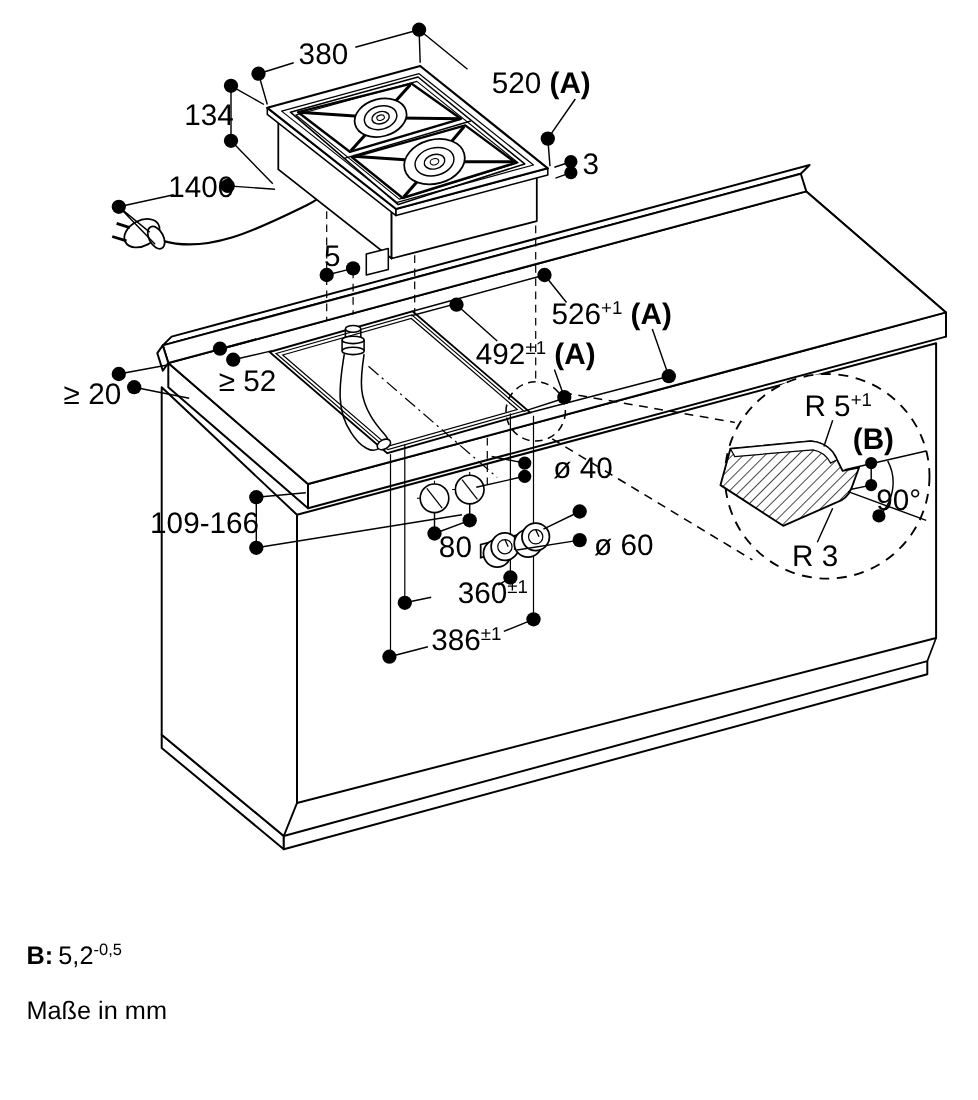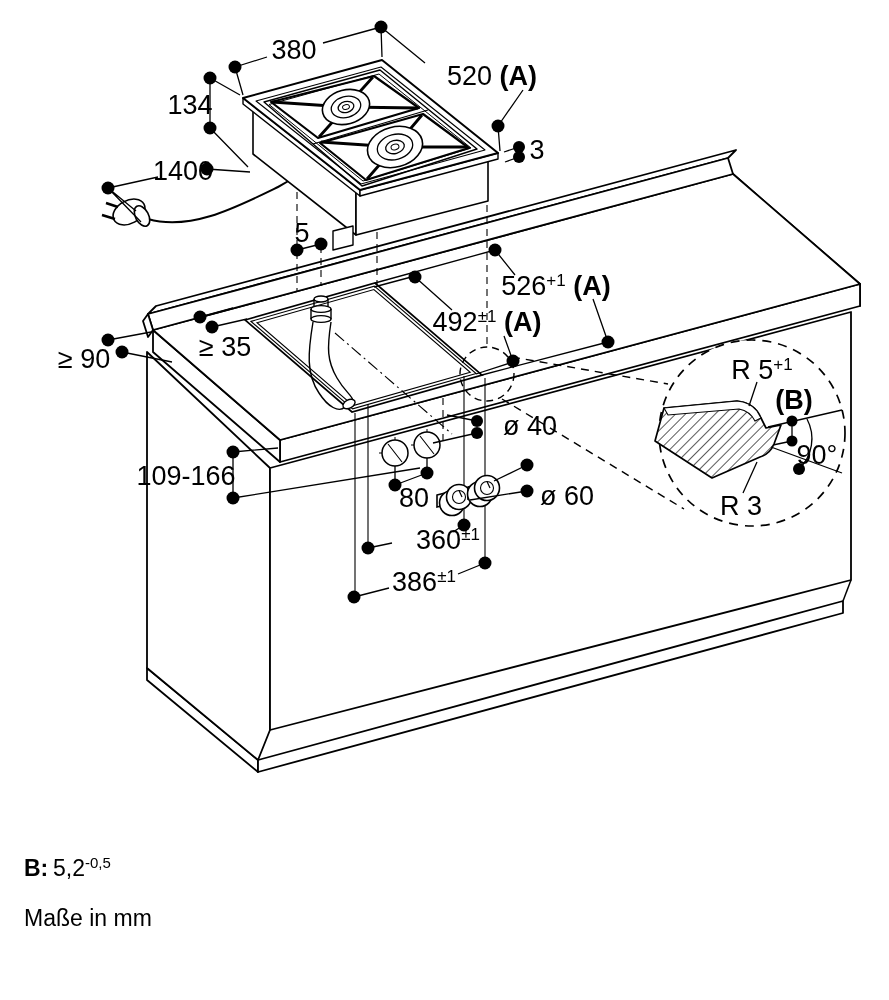--- a/index.html
+++ b/index.html
@@ -196,22 +196,22 @@
 </svg>
 
   <div class="dim" style="left:294px;top:50px"><span>380</span></div>
   <div class="dim" style="left:492px;top:76px"><span>520</span><span class="suffix"> (A)</span></div>
   <div class="dim" style="left:190px;top:105px"><span>134</span></div>
   <div class="dim" style="left:183px;top:171px"><span>1400</span></div>
   <div class="dim" style="left:537px;top:150px"><span>3</span></div>
   <div class="dim" style="left:302px;top:233px"><span>5</span></div>
   <div class="dim" style="left:556px;top:286px"><span>526</span><span class="sup">+1</span><span class="suffix"> (A)</span></div>
   <div class="dim" style="left:487px;top:322px"><span>492</span><span class="sup">±1</span><span class="suffix"> (A)</span></div>
-  <div class="dim" style="left:84px;top:359px"><span>≥ 90</span></div>
-  <div class="dim" style="left:225px;top:347px"><span>≥ 35</span></div>
+  <div class="dim" style="left:84px;top:359px"><span>≥ 20</span></div>
+  <div class="dim" style="left:225px;top:347px"><span>≥ 52</span></div>
   <div class="dim" style="left:186px;top:476px"><span>109-166</span></div>
   <div class="dim" style="left:414px;top:498px"><span>80</span></div>
   <div class="dim" style="left:530px;top:426px"><span>ø 40</span></div>
   <div class="dim" style="left:567px;top:496px"><span>ø 60</span></div>
   <div class="dim" style="left:448px;top:540px"><span>360</span><span class="sup">±1</span></div>
   <div class="dim" style="left:424px;top:582px"><span>386</span><span class="sup">±1</span></div>
   <div class="dim" style="left:762px;top:370px"><span>R 5</span><span class="sup">+1</span></div>
   <div class="dim" style="left:794px;top:400px;font-weight:bold"><span>(B)</span></div>
   <div class="dim" style="left:817px;top:455px"><span>90°</span></div>
   <div class="dim" style="left:741px;top:506px"><span>R 3</span></div>

